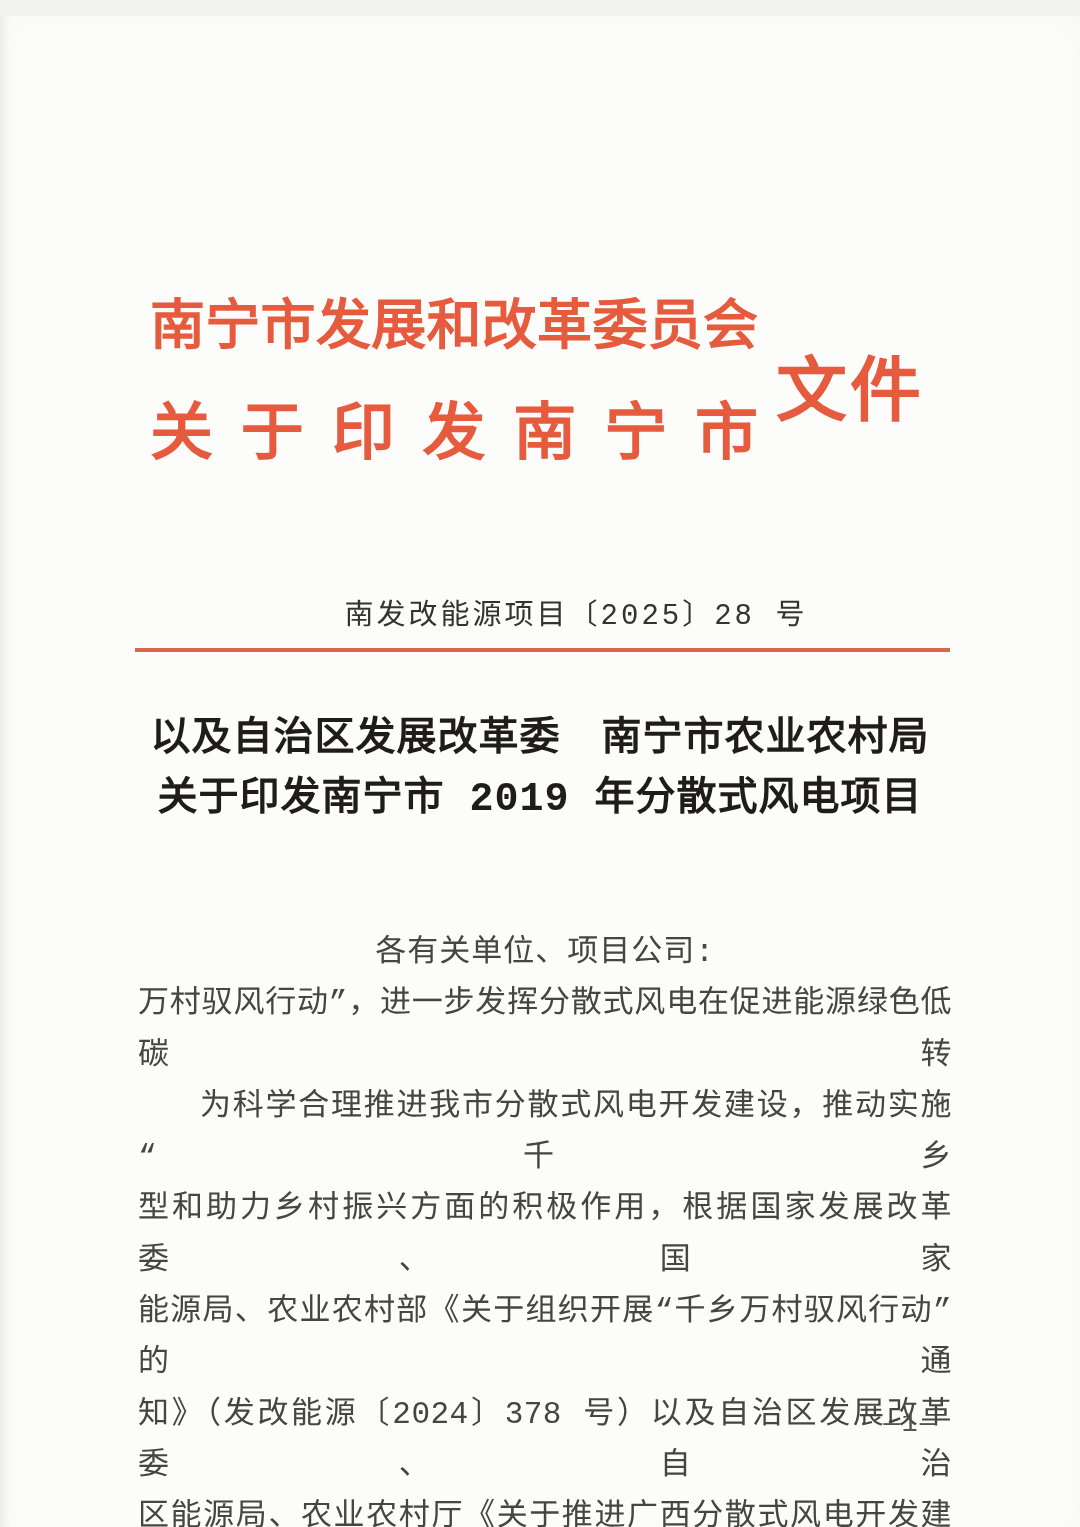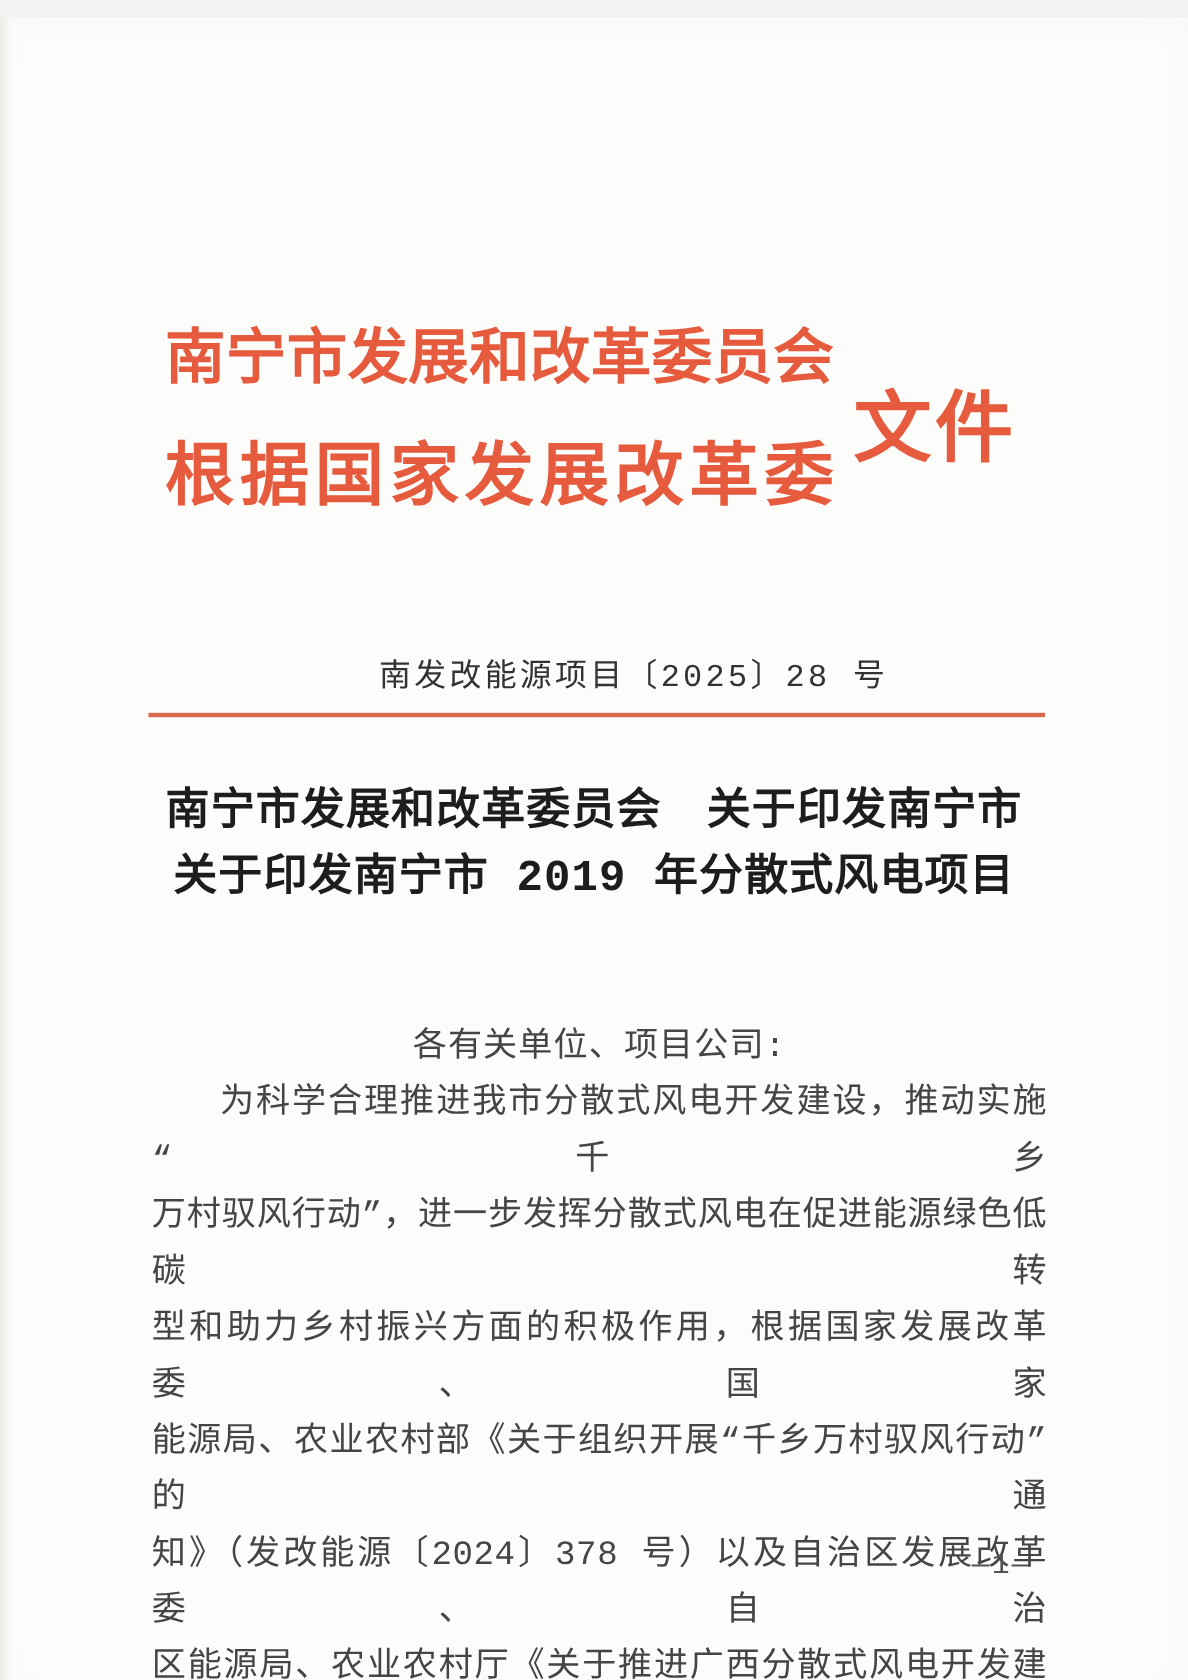--- a/index.html
+++ b/index.html
@@ -137,38 +137,38 @@
 </style>
 </head>
 <body>
 
 <div class="page" style="--accent: #e65b3d; --rule: #d9664f; --page-bg: #fcfcfa; --title-ink: #1e1d1b; --body-ink: #454543;">
   <div class="scan-edge"></div>
 
   <header>
     <div class="agency-block">
       <div class="agency-line1">南宁市发展和改革委员会</div>
-      <div class="agency-line2">根据国家发展改革委</div>
+      <div class="agency-line2">关于印发南宁市</div>
     </div>
     <div class="doc-type-label">文件</div>
   </header>
 
   <div class="doc-number">南发改能源项目〔2025〕28 号</div>
 
   <hr class="red-rule">
 
   <h1 class="doc-title">
-    <div>南宁市发展和改革委员会　关于印发南宁市</div>
+    <div>以及自治区发展改革委　南宁市农业农村局</div>
     <div>关于印发南宁市 2019 年分散式风电项目</div>
   </h1>
 
   <section class="body-text">
     <p class="salutation">各有关单位、项目公司:</p>
+    <p class="pline">万村驭风行动”，进一步发挥分散式风电在促进能源绿色低碳转</p>
     <p class="pline first-line">为科学合理推进我市分散式风电开发建设，推动实施“千乡</p>
-    <p class="pline">万村驭风行动”，进一步发挥分散式风电在促进能源绿色低碳转</p>
     <p class="pline">型和助力乡村振兴方面的积极作用，根据国家发展改革委、国家</p>
     <p class="pline">能源局、农业农村部《关于组织开展“千乡万村驭风行动”的通</p>
     <p class="pline">知》（发改能源〔2024〕378 号）以及自治区发展改革委、自治</p>
     <p class="pline">区能源局、农业农村厅《关于推进广西分散式风电开发建设的通</p>
 
   </section>
 
   <div class="page-number">—1—</div>
 </div>
 

